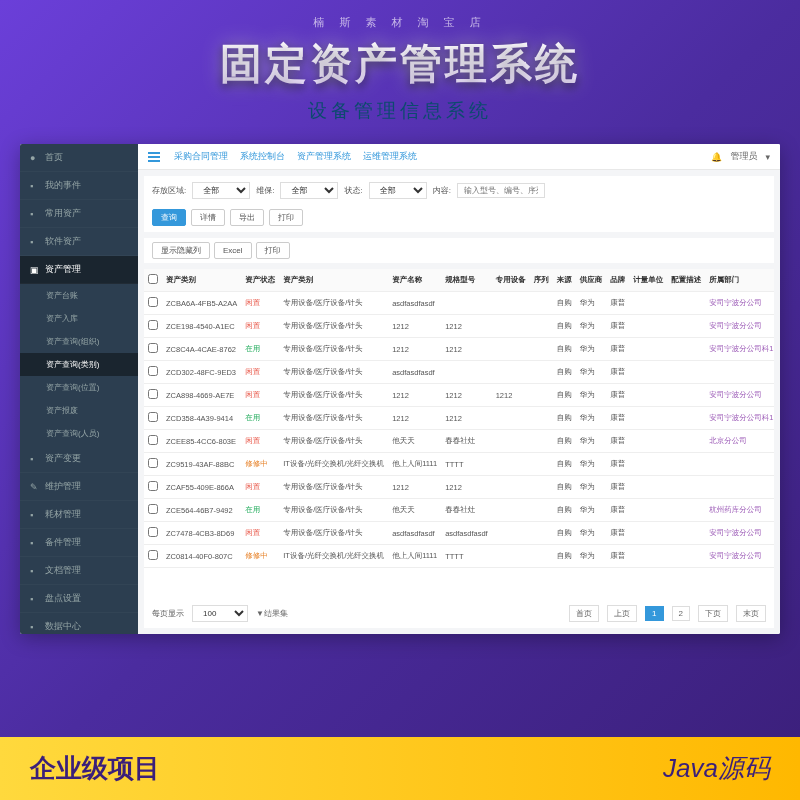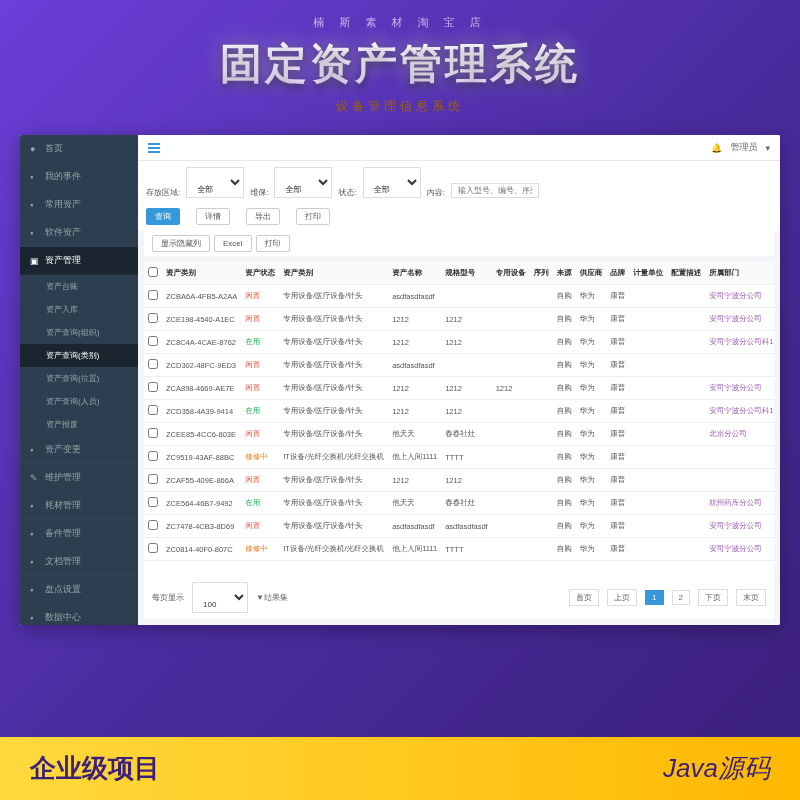--- a/index.html
+++ b/index.html
@@ -1,34 +1,34 @@
 <!DOCTYPE html>
 <html><head>
 <meta charset="utf-8">
 <style>
 *{margin:0;padding:0;box-sizing:border-box;font-family:"Microsoft YaHei",Arial,sans-serif}
 body{background:linear-gradient(135deg,#6b3fd9 0%,#4b2c9f 50%,#3b1f7a 100%);width:800px;height:800px;overflow:hidden;position:relative}
 .banner{text-align:center;padding:15px 0 8px}
 .banner-sub{color:#c7b8e8;font-size:11px;letter-spacing:6px}
 .banner-title{font-size:42px;font-weight:900;color:#fff;text-shadow:0 0 20px rgba(255,255,255,0.5),0 4px 8px rgba(0,0,0,0.3);letter-spacing:3px;margin:6px 16px;background:linear-gradient(180deg,#fff 0%,#e8d9ff 100%);-webkit-background-clip:text;-webkit-text-fill-color:transparent;filter:drop-shadow(0 2px 4px rgba(0,0,0,0.4))}
-.banner-subtitle{font-size:12px;color:#a16207;letter-spacing:4px;font-weight:500}
+.banner-subtitle{font-size:19px;color:#0c4a6e;letter-spacing:4px;font-weight:500}
 .app{background:#fff;margin:12px 20px 0;border-radius:2px;display:flex;height:490px;box-shadow:0 4px 20px rgba(0,0,0,0.3);overflow:hidden}
 .sidebar{width:118px;background:#2c3e50;color:#95a5a6;font-size:9px;overflow-y:auto}
 .sidebar-item{padding:7px 10px;display:flex;align-items:center;gap:6px;cursor:pointer;border-bottom:1px solid rgba(255,255,255,0.03)}
 .sidebar-item.active{background:#1a252f;color:#fff}
 .sidebar-sub{padding:6px 10px 6px 26px;font-size:8px;cursor:pointer}
 .sidebar-sub.active{background:#1a252f;color:#fff}
 .sidebar-icon{width:9px;height:9px;display:inline-block}
 .main{flex:1;background:#f4f5f7;display:flex;flex-direction:column;overflow:hidden}
 .topnav{background:#fff;padding:6px 10px;display:flex;align-items:center;gap:14px;border-bottom:1px solid #e8e8e8;font-size:9px}
 .topnav-link{color:#3498db;cursor:pointer}
 .topnav-right{margin-left:auto;display:flex;gap:8px;align-items:center;color:#666}
-.filters{background:#fff;padding:6px 8px;font-size:8px;display:flex;flex-wrap:wrap;gap:6px;align-items:flex-end}
+.filters{background:#fff;margin:6px;padding:6px 8px;font-size:8px;display:flex;flex-wrap:wrap;gap:6px;align-items:center}
 .filter-label{color:#555}
-.filter-select{border:1px solid #ddd;padding:16px 14px 2px 6px;font-size:8px;background:#fff;color:#333}
+.filter-select{border:1px solid #ddd;padding:2px 14px 2px 6px;font-size:8px;background:#fff;color:#333}
 .filter-input{border:1px solid #ddd;padding:2px 6px;font-size:8px;width:88px}
 .btn{border:1px solid #3498db;background:#3498db;color:#fff;padding:2px 8px;font-size:8px;cursor:pointer;border-radius:2px}
 .btn-default{background:#fff;color:#555;border-color:#ccc}
 .toolbar{background:#fff;margin:0 6px 6px;padding:4px 8px;display:flex;gap:4px}
 .table-wrap{background:#fff;margin:0 6px;flex:1;overflow:auto}
 table{width:100%;border-collapse:collapse;font-size:7.5px}
 th,td{padding:5px 4px;text-align:left;border-bottom:1px solid #eee;white-space:nowrap}
 th{color:#333;font-weight:600;background:#fafafa}
 td{color:#555}
 .checkbox{width:10px;height:10px}
@@ -74,22 +74,22 @@
       </div>
       <div class="sidebar-item active">
         <span class="sidebar-icon">▣</span>
         <span>资产管理</span>
       </div>
       <div class="sidebar-sub">资产台账</div>
       <div class="sidebar-sub">资产入库</div>
       <div class="sidebar-sub">资产查询(组织)</div>
       <div class="sidebar-sub active">资产查询(类别)</div>
       <div class="sidebar-sub">资产查询(位置)</div>
+      <div class="sidebar-sub">资产报废</div>
       <div class="sidebar-sub">资产查询(人员)</div>
-      <div class="sidebar-sub">资产报废</div>
       <div class="sidebar-item">
         <span class="sidebar-icon">▪</span>
         <span>资产变更</span>
       </div>
       <div class="sidebar-item">
         <span class="sidebar-icon">✎</span>
         <span>维护管理</span>
       </div>
       <div class="sidebar-item">
         <span class="sidebar-icon">▪</span>
@@ -112,35 +112,36 @@
         <span>数据中心</span>
       </div>
     </div>
   <div class="main">
     <div class="topnav">
       <span class="menu-icon">
           <span></span>
           <span></span>
           <span></span>
         </span>
+      <span id="topnav-links"><span class="topnav-link" style="margin-right: 12px;">采购合同管理</span><span class="topnav-link" style="margin-right: 12px;">系统控制台</span><span class="topnav-link" style="margin-right: 12px;">资产管理系统</span><span class="topnav-link" style="margin-right: 12px;">运维管理系统</span></span>
       <div class="topnav-right">
         <span>🔔</span>
         <span>管理员</span>▾
       </div>
     </div>
     <div class="filters">
       <span class="filter-label">存放区域:</span>
       <select class="filter-select"><option>全部</option></select>
       <span class="filter-label">维保:</span>
       <select class="filter-select"><option>全部</option></select>
       <span class="filter-label">状态:</span>
       <select class="filter-select"><option>全部</option></select>
       <span class="filter-label">内容:</span>
       <input class="filter-input" placeholder="输入型号、编号、序列号" style="">
-      <div style="width:100%;display:flex;gap:16px;margin-top:4px">
+      <div style="width:100%;display:flex;gap:5px;margin-top:4px">
         <button class="btn">查询</button>
         <button class="btn btn-default">详情</button>
         <button class="btn btn-default">导出</button>
         <button class="btn btn-default">打印</button>
       </div>
     </div>
     <div class="toolbar">
       <button class="btn btn-default">显示隐藏列</button>
       <button class="btn btn-default">Excel</button>
       <button class="btn btn-default">打印</button>

